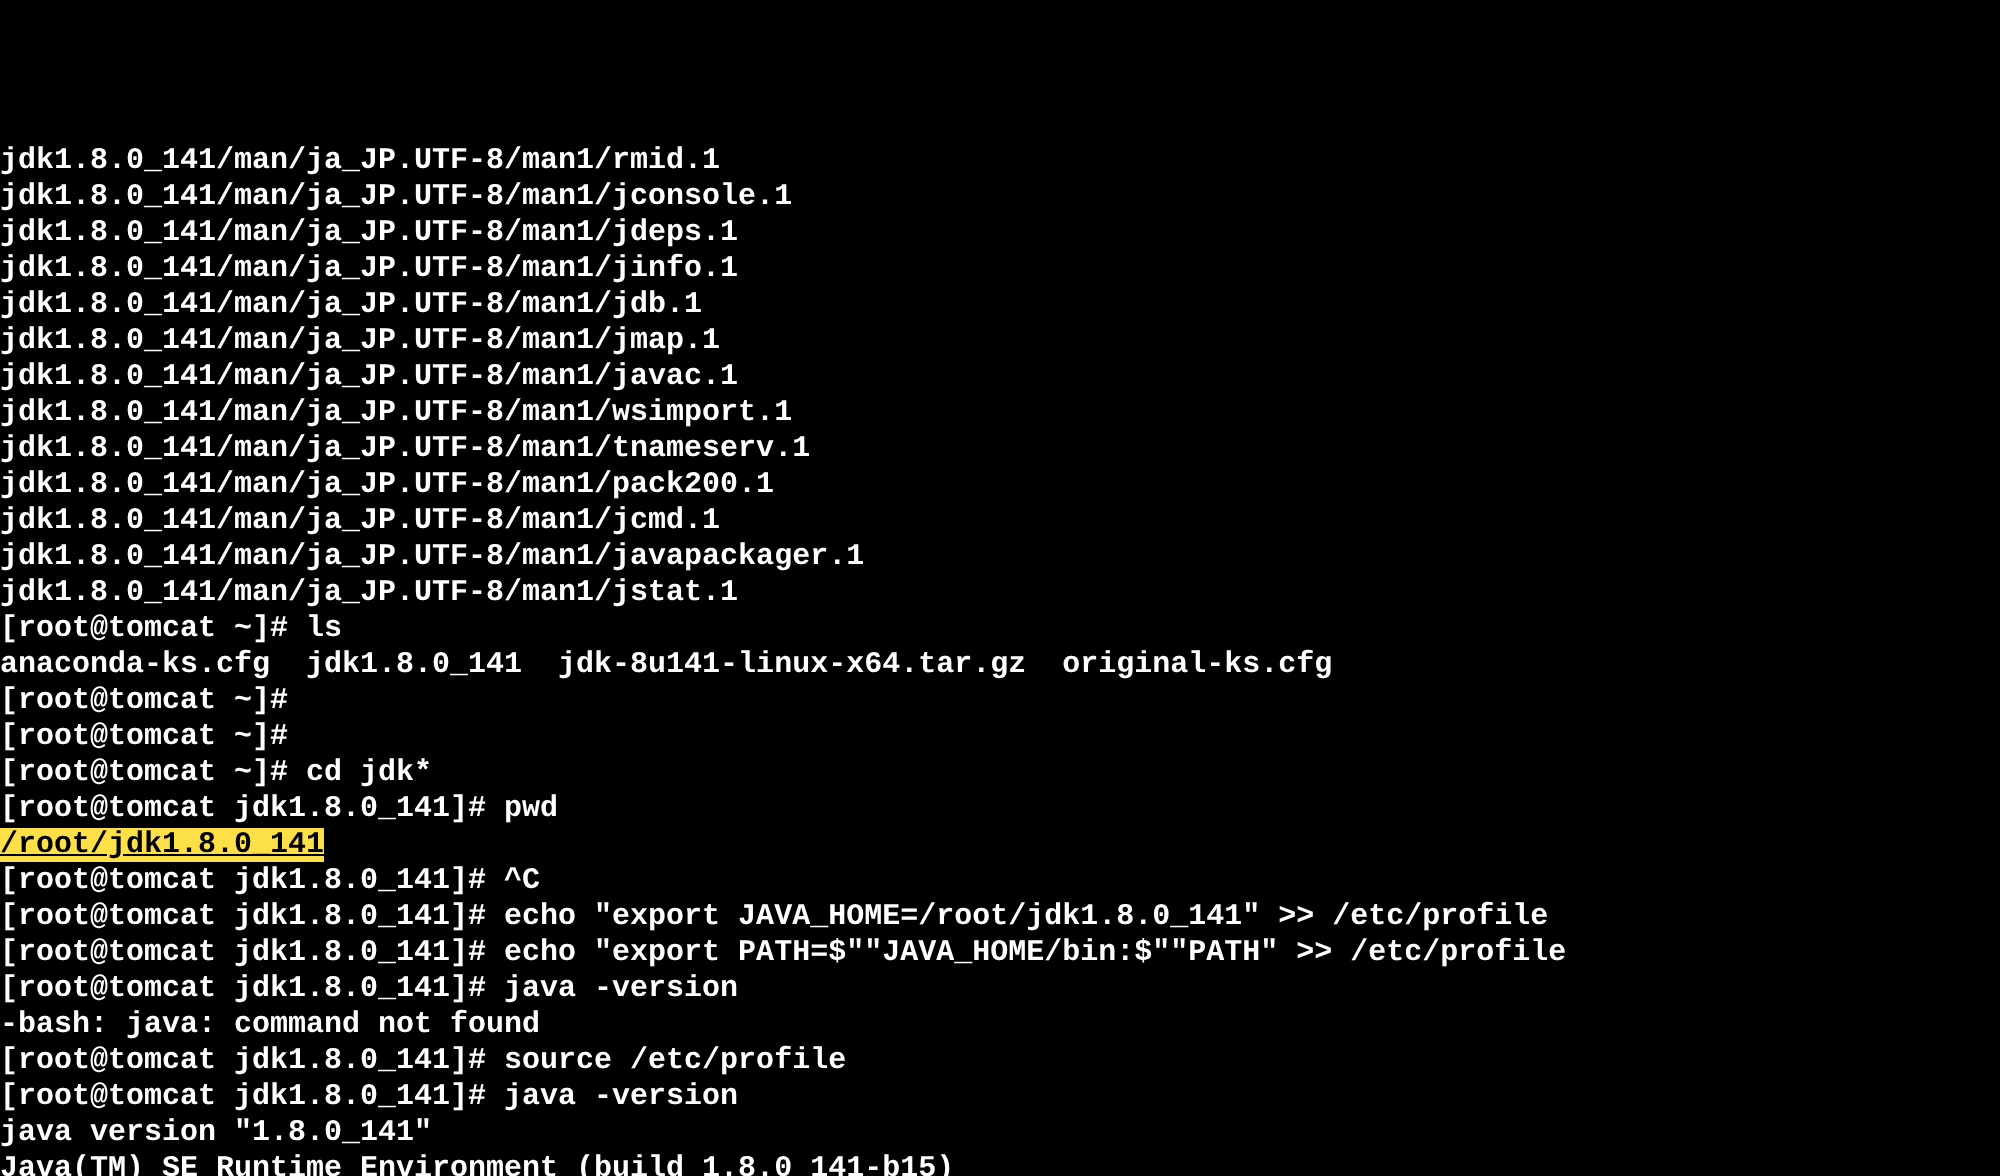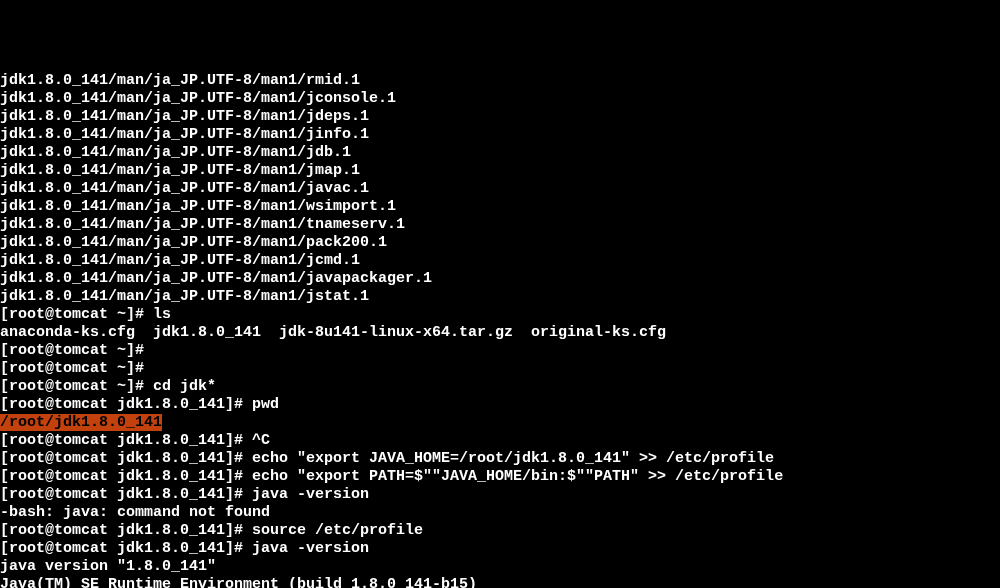--- a/index.html
+++ b/index.html
@@ -18,22 +18,23 @@
       height: 588px;
       overflow: hidden;
       padding: 0;
       white-space: pre;
     }
     .line {
       display: block;
       min-height: 18px;
     }
     .highlight {
-      background: #c2410c;
+      background: #fde047;
       color: #000;
+      text-decoration: underline;
     }
   </style>
 </head>
 <body>
 
 
 
 <div id="terminal"><span class="line">jdk1.8.0_141/man/ja_JP.UTF-8/man1/rmid.1</span><span class="line">jdk1.8.0_141/man/ja_JP.UTF-8/man1/jconsole.1</span><span class="line">jdk1.8.0_141/man/ja_JP.UTF-8/man1/jdeps.1</span><span class="line">jdk1.8.0_141/man/ja_JP.UTF-8/man1/jinfo.1</span><span class="line">jdk1.8.0_141/man/ja_JP.UTF-8/man1/jdb.1</span><span class="line">jdk1.8.0_141/man/ja_JP.UTF-8/man1/jmap.1</span><span class="line">jdk1.8.0_141/man/ja_JP.UTF-8/man1/javac.1</span><span class="line">jdk1.8.0_141/man/ja_JP.UTF-8/man1/wsimport.1</span><span class="line">jdk1.8.0_141/man/ja_JP.UTF-8/man1/tnameserv.1</span><span class="line">jdk1.8.0_141/man/ja_JP.UTF-8/man1/pack200.1</span><span class="line">jdk1.8.0_141/man/ja_JP.UTF-8/man1/jcmd.1</span><span class="line">jdk1.8.0_141/man/ja_JP.UTF-8/man1/javapackager.1</span><span class="line">jdk1.8.0_141/man/ja_JP.UTF-8/man1/jstat.1</span><span class="line">[root@tomcat ~]# ls</span><span class="line">anaconda-ks.cfg  jdk1.8.0_141  jdk-8u141-linux-x64.tar.gz  original-ks.cfg</span><span class="line">[root@tomcat ~]#</span><span class="line">[root@tomcat ~]#</span><span class="line">[root@tomcat ~]# cd jdk*</span><span class="line">[root@tomcat jdk1.8.0_141]# pwd</span><span class="line"><span class="highlight">/root/jdk1.8.0_141</span></span><span class="line">[root@tomcat jdk1.8.0_141]# ^C</span><span class="line">[root@tomcat jdk1.8.0_141]# echo "export JAVA_HOME=/root/jdk1.8.0_141" &gt;&gt; /etc/profile</span><span class="line">[root@tomcat jdk1.8.0_141]# echo "export PATH=$""JAVA_HOME/bin:$""PATH" &gt;&gt; /etc/profile</span><span class="line">[root@tomcat jdk1.8.0_141]# java -version</span><span class="line">-bash: java: command not found</span><span class="line">[root@tomcat jdk1.8.0_141]# source /etc/profile</span><span class="line">[root@tomcat jdk1.8.0_141]# java -version</span><span class="line">java version "1.8.0_141"</span><span class="line">Java(TM) SE Runtime Environment (build 1.8.0_141-b15)</span></div>
 
 

